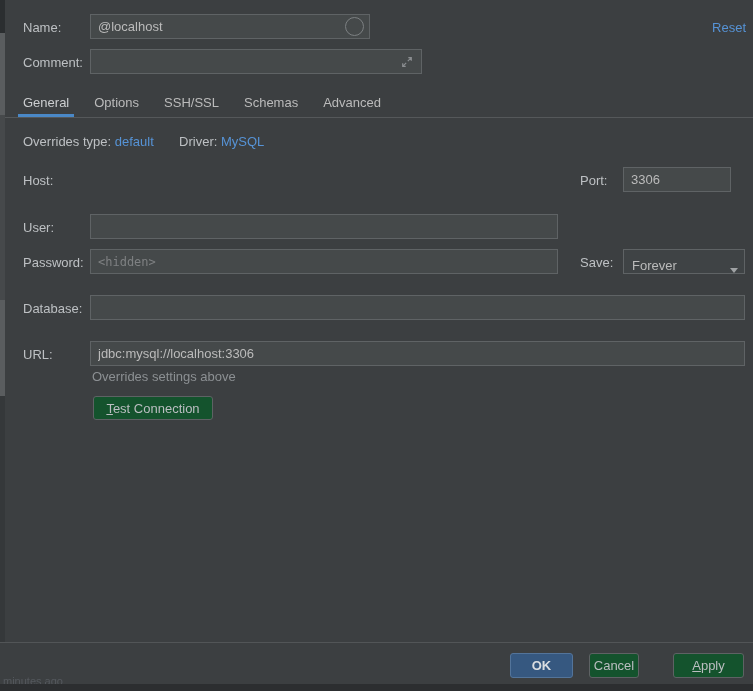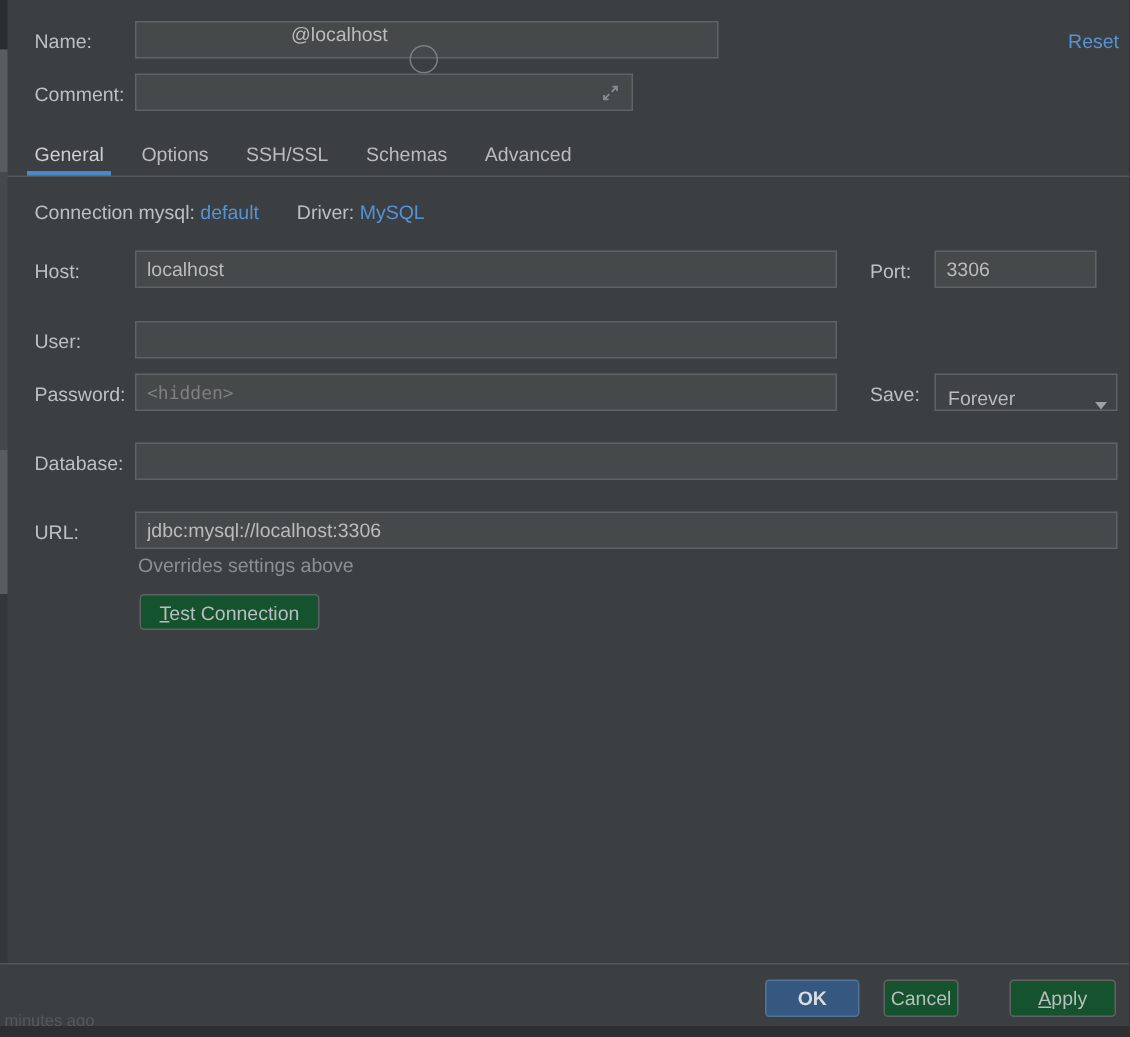--- a/index.html
+++ b/index.html
@@ -60,21 +60,21 @@
   .bg-text{position:absolute;left:3px;top:675px;font-size:11px;color:#55595e;white-space:nowrap;}
 </style>
 </head>
 <body>
 
 <div class="dialog">
 
   <div class="bg-text">minutes ago</div>
 
   <div class="label" style="left:23px;top:20px;">Name:</div>
-  <div class="fieldbox" style="left:90px;top:14px;width:389px;height:25px;flex-direction:column;">
+  <div class="fieldbox" style="left:90px;top:14px;width:280px;height:25px;">
     <input value="@localhost" style="">
     <span class="color-circle"></span>
   </div>
   <div class="link" style="right:7px;top:20px;">Reset</div>
 
   <div class="label" style="left:23px;top:55px;">Comment:</div>
   <div class="fieldbox" style="left:90px;top:49px;width:332px;height:25px;">
     <input value="" style="">
     <span class="expand-icon">
       <svg width="14" height="14" viewBox="0 0 14 14" fill="none">
@@ -86,29 +86,28 @@
   <div class="tabs">
     <div class="tab active">General</div>
     <div class="tab">Options</div>
     <div class="tab">SSH/SSL</div>
     <div class="tab">Schemas</div>
     <div class="tab">Advanced</div>
   </div>
   <div class="hdr-divider"></div>
 
   <div class="label" style="left:23px;top:134px;">
-    <span>Connection mysql:</span>
+    <span>Overrides type:</span>
     <span class="inline-link">default</span>
     <span style="display:inline-block;width:18px;"></span>
     <span>Driver:</span>
     <span class="inline-link">MySQL</span>
   </div>
 
   <div class="label" style="left:23px;top:173px;">Host:</div>
-  <input class="field" style="left: 90px; top: 167px; width: 468px; height: 25px;" value="localhost">
   <div class="label" style="left:580px;top:173px;">Port:</div>
   <input class="field" style="left: 623px; top: 167px; width: 108px; height: 25px;" value="3306">
 
   <div class="label" style="left:23px;top:220px;">User:</div>
   <input class="field" style="left: 90px; top: 214px; width: 468px; height: 25px;" value="">
 
   <div class="label" style="left:23px;top:255px;">Password:</div>
   <input class="field" style="left: 90px; top: 249px; width: 468px; height: 25px;" placeholder="&lt;hidden&gt;">
   <div class="label" style="left:580px;top:255px;">Save:</div>
   <div class="combo" style="left:623px;top:249px;width:122px;height:25px;">

